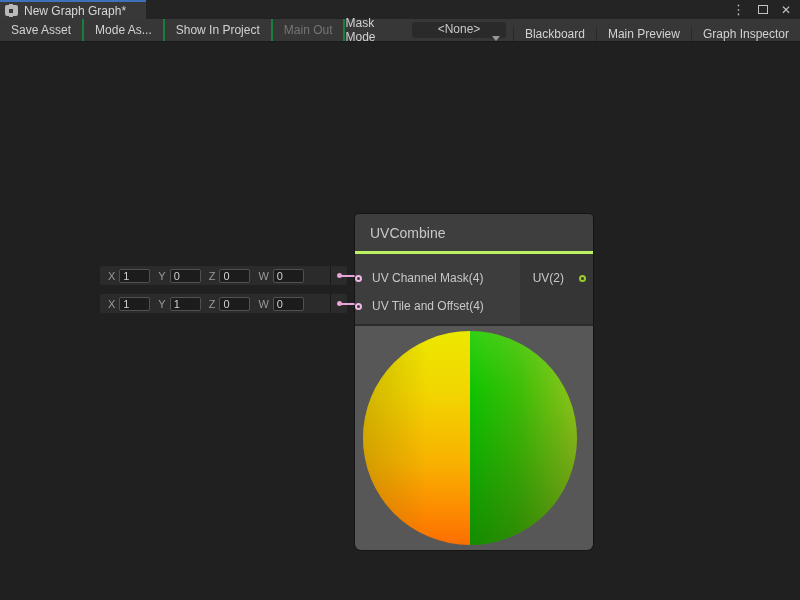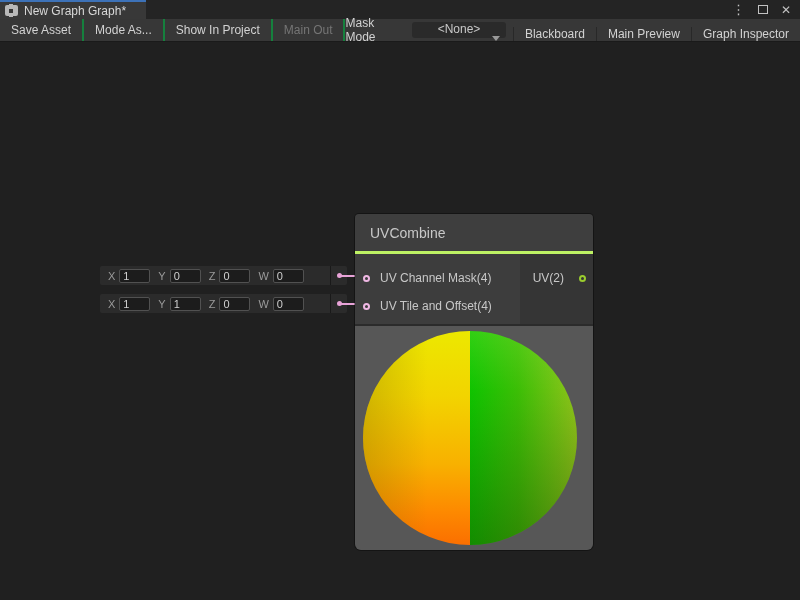--- a/index.html
+++ b/index.html
@@ -103,21 +103,21 @@
     border-radius:4px 4px 6px 6px; overflow:hidden;
     box-shadow:0 0 0 1px rgba(0,0,0,0.35);
   }
   .node-header{
     height:40px; background:#3e3e3e; display:flex; align-items:center;
     padding-left:15px; border-bottom:3px solid #bef264;
   }
   .node-title{ color:#c8c8c8; font-size:14px; }
   .node-body{ display:flex; height:70px; }
   .node-inputs{ flex:1; background:#3d3d3d; padding-top:10px; }
-  .port-row{ height:28px; display:flex; align-items:center; padding-left:8px; }
+  .port-row{ height:28px; display:flex; align-items:center; padding-left:0; }
   .ring{
     width:7px; height:7px; border-radius:50%; flex:0 0 auto;
     border:2px solid #f0b8e4; background:transparent;
   }
   .ring.green{ border-color:#9acc2e; }
   .port-label{ color:#c8c8c8; font-size:12px; margin-left:10px; white-space:nowrap; }
   .node-outputs{
     width:73px; background:#353535; padding-top:13px;
   }
   .out-row{ display:flex; align-items:center; justify-content:flex-end; padding-right:7px; height:22px;gap:8px; }

